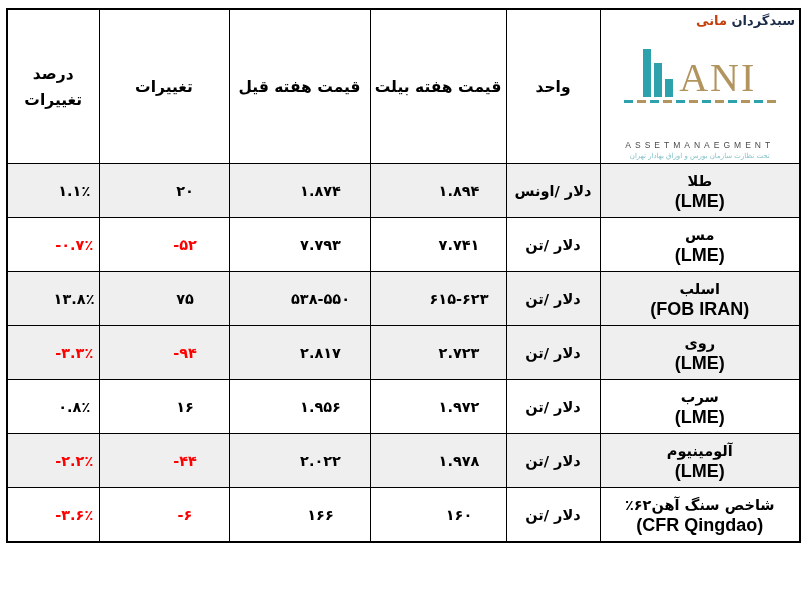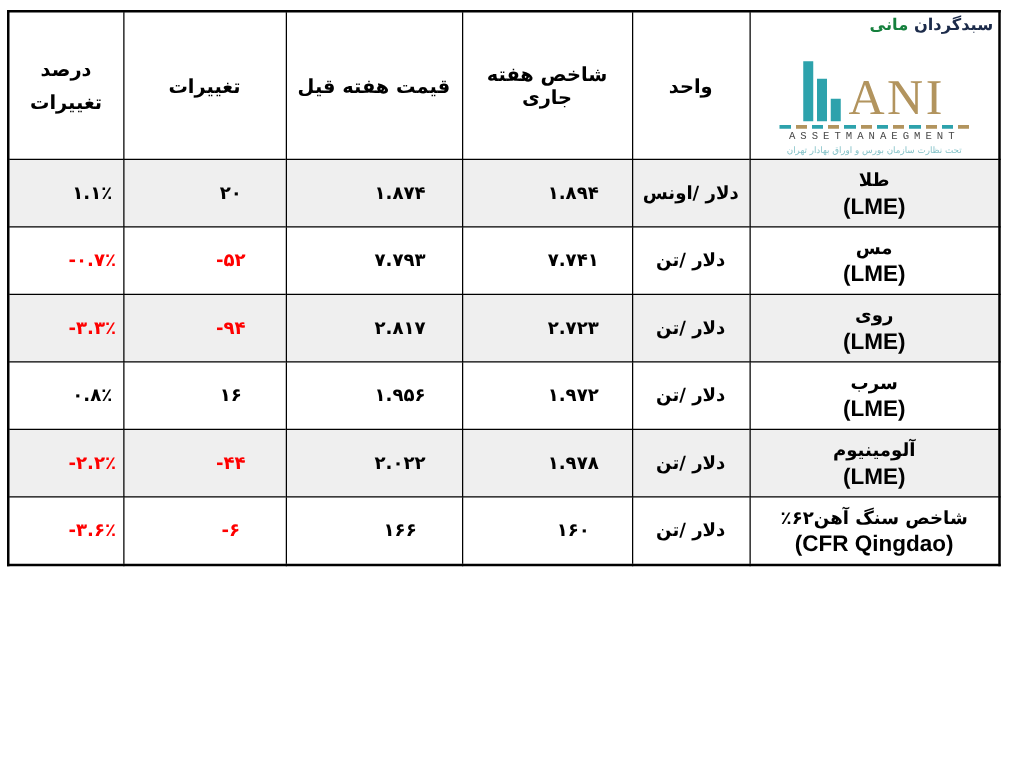--- a/index.html
+++ b/index.html
@@ -73,21 +73,21 @@
   }
   .brand-fa {
     font-size: 13px;
     font-weight: 700;
     line-height: 14px;
     color: #1c2b4a;
     align-self: flex-start;
     margin-bottom: -2px;
     white-space: nowrap;
   }
-  .brand-fa .mani { color: #15803d; }
+  .brand-fa .mani { color: #c2410c; }
   .bars { display: flex; align-items: flex-end; gap: 3px; }
   .bar { display: inline-block; width: 8px; background: #2da2ac; }
   .bar.b1 { height: 18px; }
   .bar.b2 { height: 34px; }
   .bar.b3 { height: 48px; }
   .ani {
     font-family: "Liberation Serif", "DejaVu Serif", serif;
     font-weight: 400;
     font-size: 40px;
     line-height: 38px;
@@ -98,27 +98,28 @@
   }
   .logo-sep {
     width: 152px;
     height: 3px;
     margin-top: 2px;
     background: repeating-linear-gradient(90deg,
       #2da2ac 0 9px, transparent 9px 13px,
       #b2945e 13px 22px, transparent 22px 26px);
   }
   .logo-sub {
-    font-family: Liberation Mono, monospace;
+    font-family: Liberation Sans, sans-serif;
     font-size: 8.5px;
     font-weight: 400;
     letter-spacing: 4px;
     color: #4a4a4a;
     direction: ltr;
     line-height: 11px;
+    margin-top: 36px;
   }
   .logo-tag {
     font-size: 7px;
     font-weight: 400;
     color: #84c2c8;
     line-height: 9px;
     white-space: nowrap;
   }
 </style>
 </head>
@@ -145,21 +146,21 @@
                 <span class="bar b3"></span>
               </span>
             <span class="ani">ANI</span>
           </div>
           <div class="logo-sep"></div>
           <div class="logo-sub">ASSETMANAEGMENT</div>
           <div class="logo-tag">تحت نظارت سازمان بورس و اوراق بهادار تهران</div>
         </div>
       </th>
       <th>واحد</th>
-      <th>شاخص هفته جاری</th>
+      <th>قیمت هفته بیلت</th>
       <th>قیمت هفته قیل</th>
       <th>تغییرات</th>
       <th class="hdr-wrap">درصد تغییرات</th>
     </tr>
   </thead>
   <tbody>
       <tr class="alt">
     <td class="c-name">
       <div class="name-fa">طلا</div>
       <div class="name-en">(LME)</div>
@@ -174,20 +175,31 @@
     <td class="c-name">
       <div class="name-fa">مس</div>
       <div class="name-en">(LME)</div>
     </td>
     <td class="c-unit">دلار /تن</td>
     <td class="c-curr"><span class="num">۷.۷۴۱</span></td>
     <td class="c-prev"><span class="num">۷.۷۹۳</span></td>
     <td class="c-chg"><span class="num">-۵۲</span></td>
     <td class="c-pct"><span class="num">-۰.۷٪</span></td>
   </tr>
+      <tr class="alt">
+    <td class="c-name">
+      <div class="name-fa">اسلب</div>
+      <div class="name-en">(FOB IRAN)</div>
+    </td>
+    <td class="c-unit">دلار /تن</td>
+    <td class="c-curr"><span class="num">۶۱۵-۶۲۳</span></td>
+    <td class="c-prev"><span class="num">۵۳۸-۵۵۰</span></td>
+    <td class="c-chg"><span class="num">۷۵</span></td>
+    <td class="c-pct"><span class="num">۱۳.۸٪</span></td>
+  </tr>
       <tr class="alt neg">
     <td class="c-name">
       <div class="name-fa">روی</div>
       <div class="name-en">(LME)</div>
     </td>
     <td class="c-unit">دلار /تن</td>
     <td class="c-curr"><span class="num">۲.۷۲۳</span></td>
     <td class="c-prev"><span class="num">۲.۸۱۷</span></td>
     <td class="c-chg"><span class="num">-۹۴</span></td>
     <td class="c-pct"><span class="num">-۳.۳٪</span></td>

